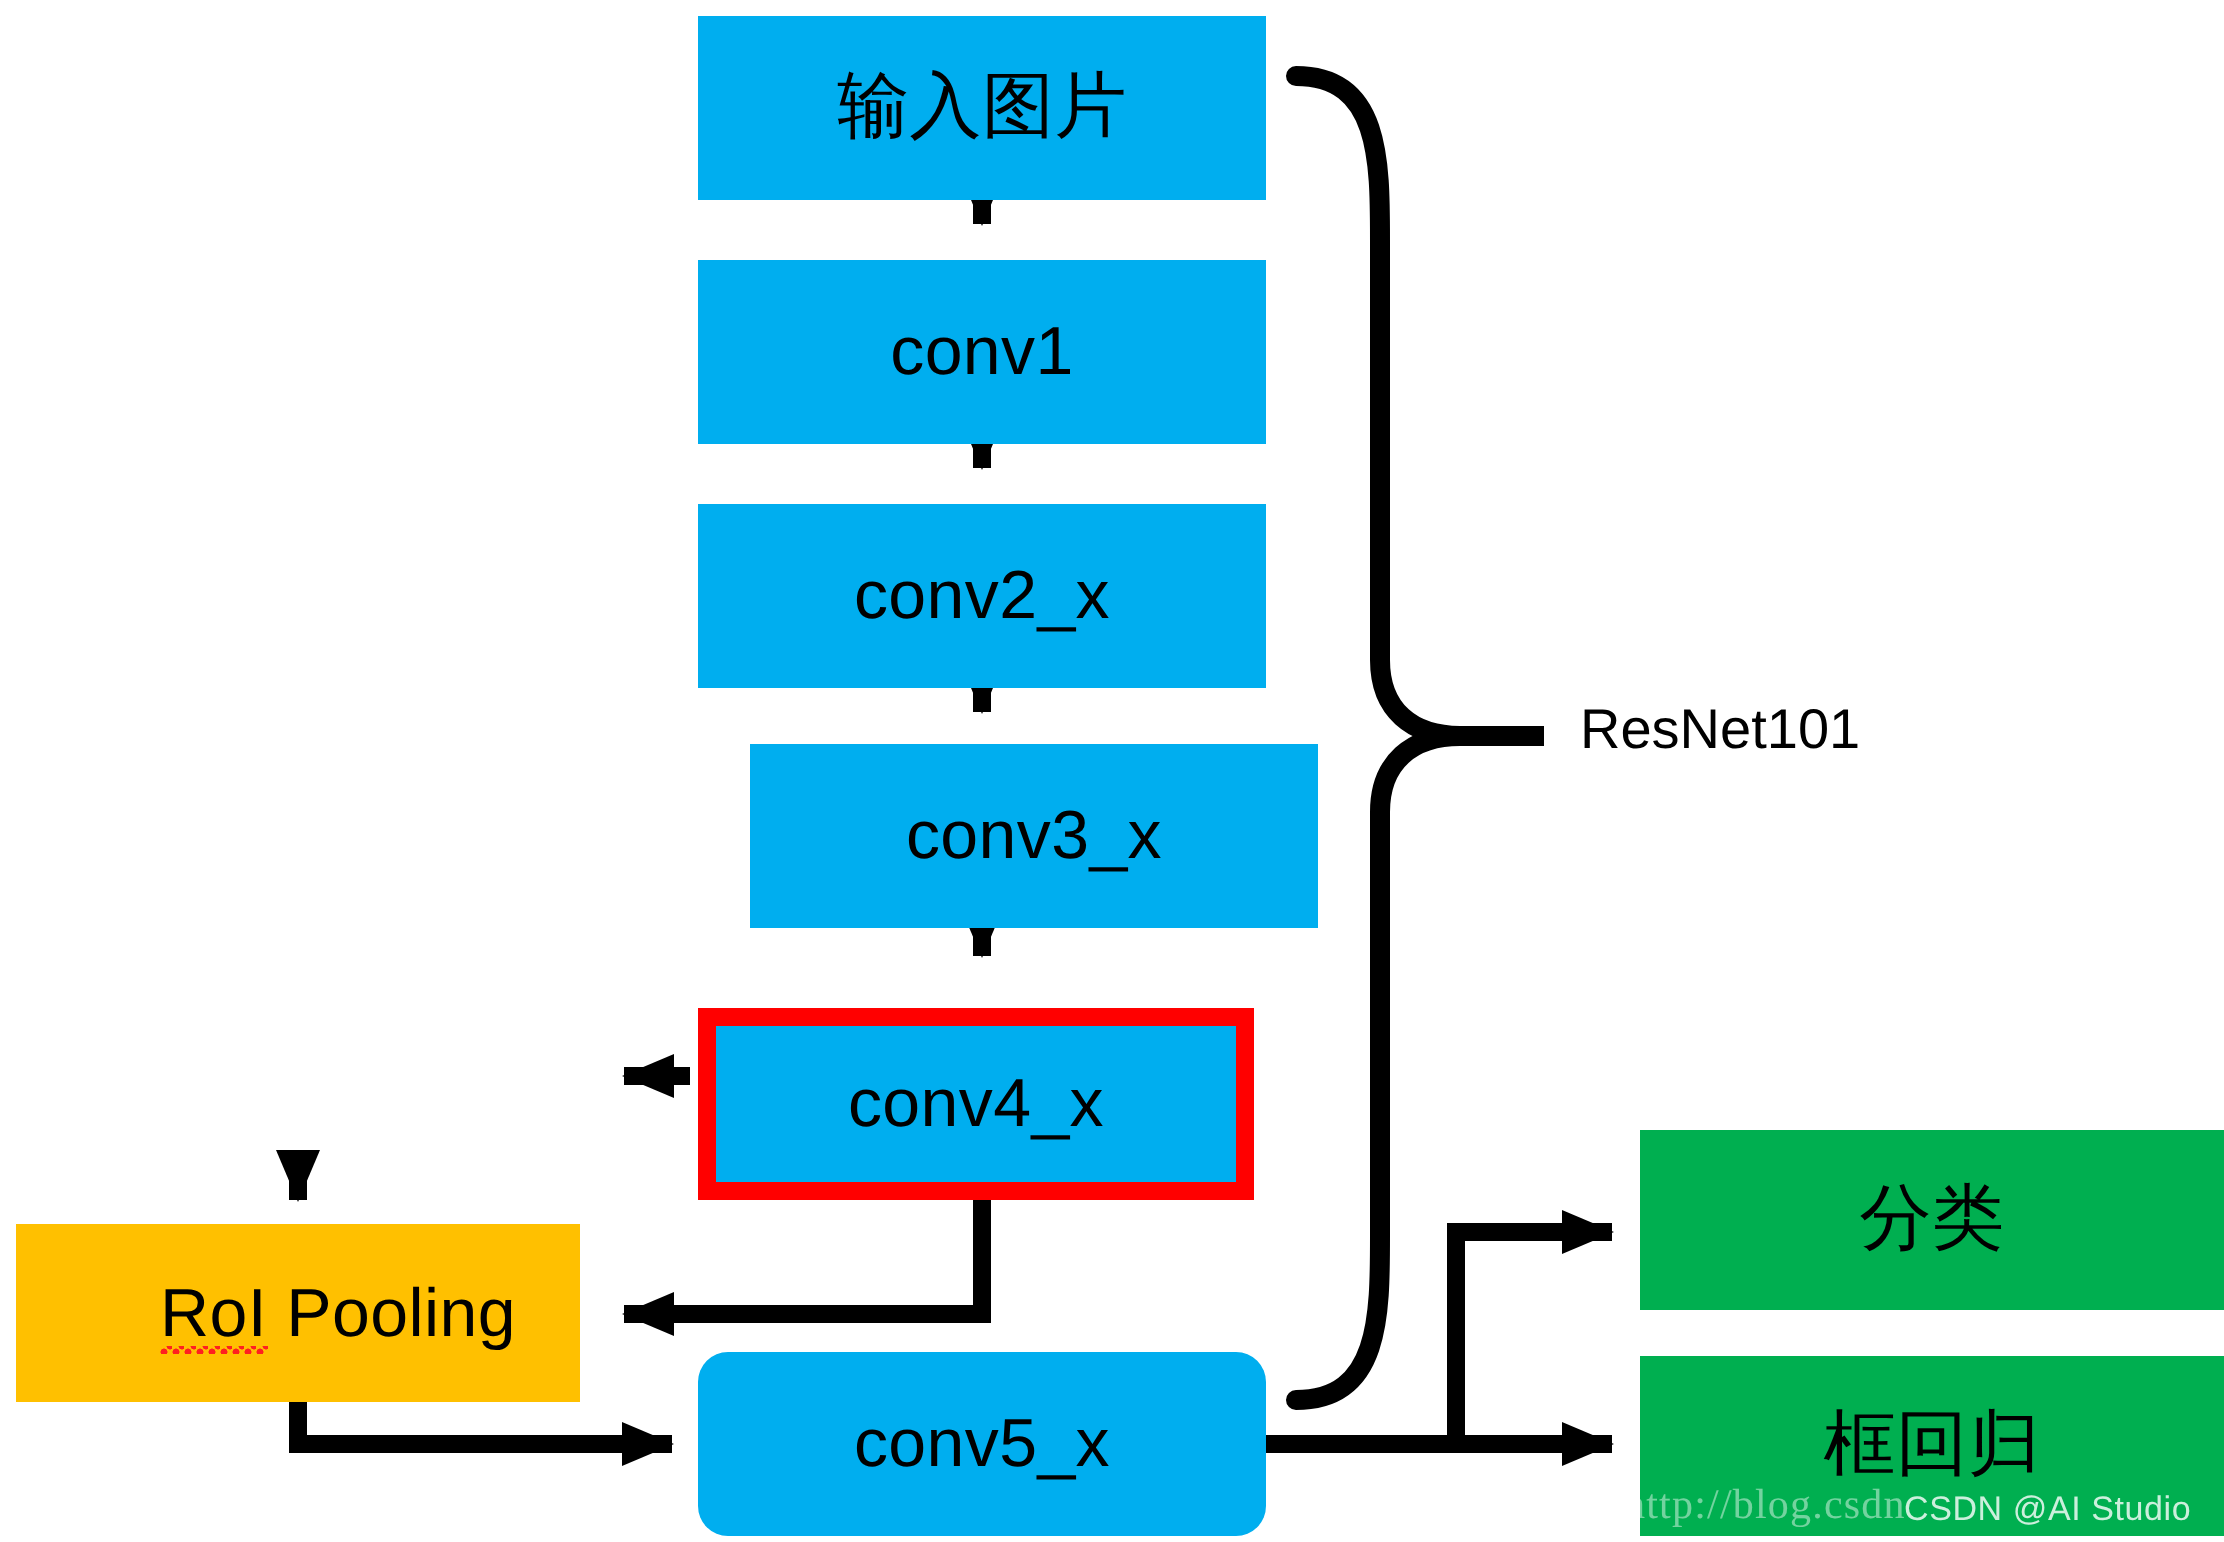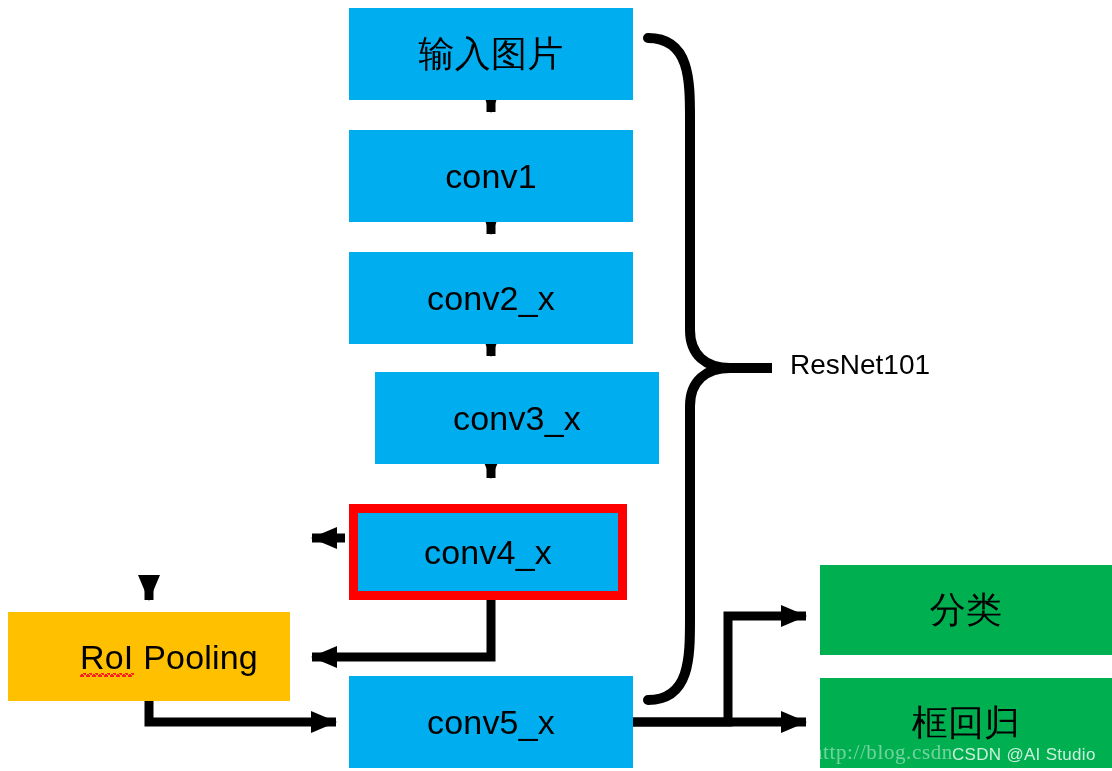--- a/index.html
+++ b/index.html
@@ -157,21 +157,21 @@
   </div>
 
   <div class="node node-blue" style="left:349px; top:372px; width:284px; height:92px;margin-left:26px;">
     <span>conv3_x</span>
   </div>
 
   <div class="node node-blue node-highlight" style="left:349px; top:504px; width:278px; height:96px;">
     <span>conv4_x</span>
   </div>
 
-  <div class="node node-blue" style="left:349px; top:676px; width:284px; height:92px;">
+  <div class="node node-blue" style="left:349px; top:676px; width:284px; height:92px;border-radius:15px;">
     <span>conv5_x</span>
   </div>
 
 
   <div class="node node-orange" style="left:8px; top:612px; width:282px; height:89px;padding-left:40px;">
     <span><span class="misspell">RoI</span><span> Pooling</span></span>
   </div>
 
   <div class="node node-green" style="left:820px; top:565px; width:292px; height:90px;">
     <span class="cjk">分类</span>

